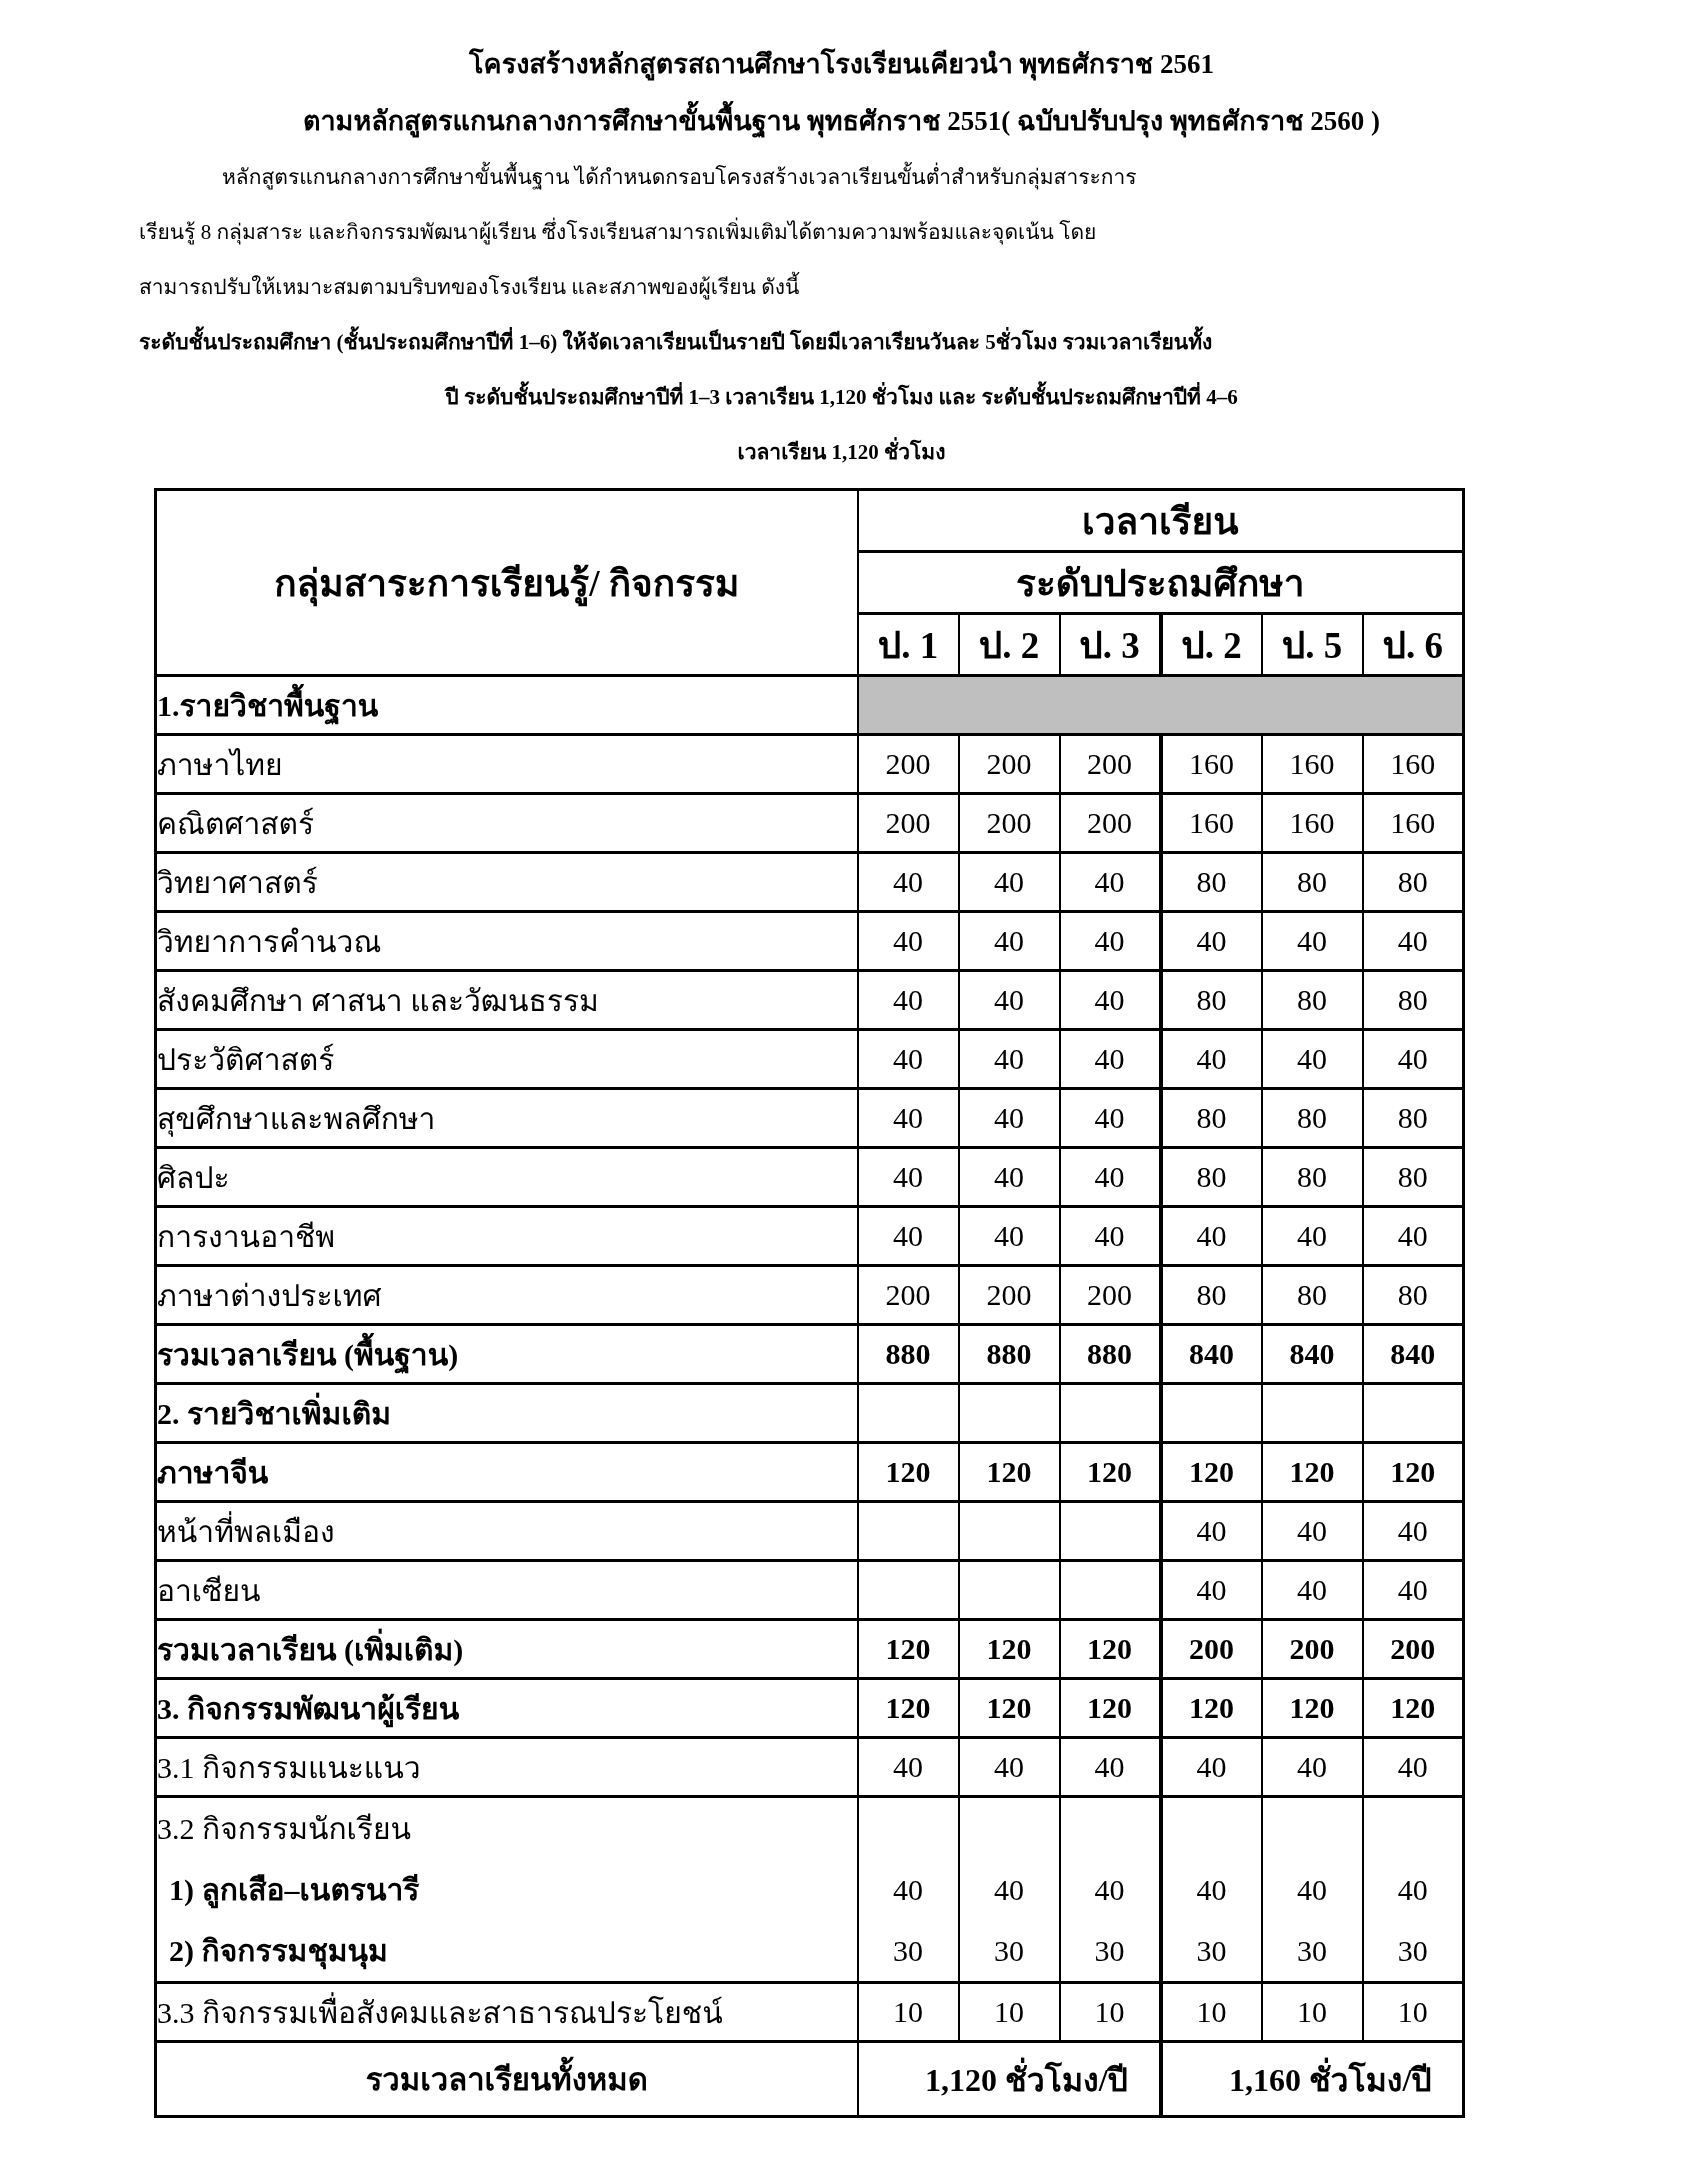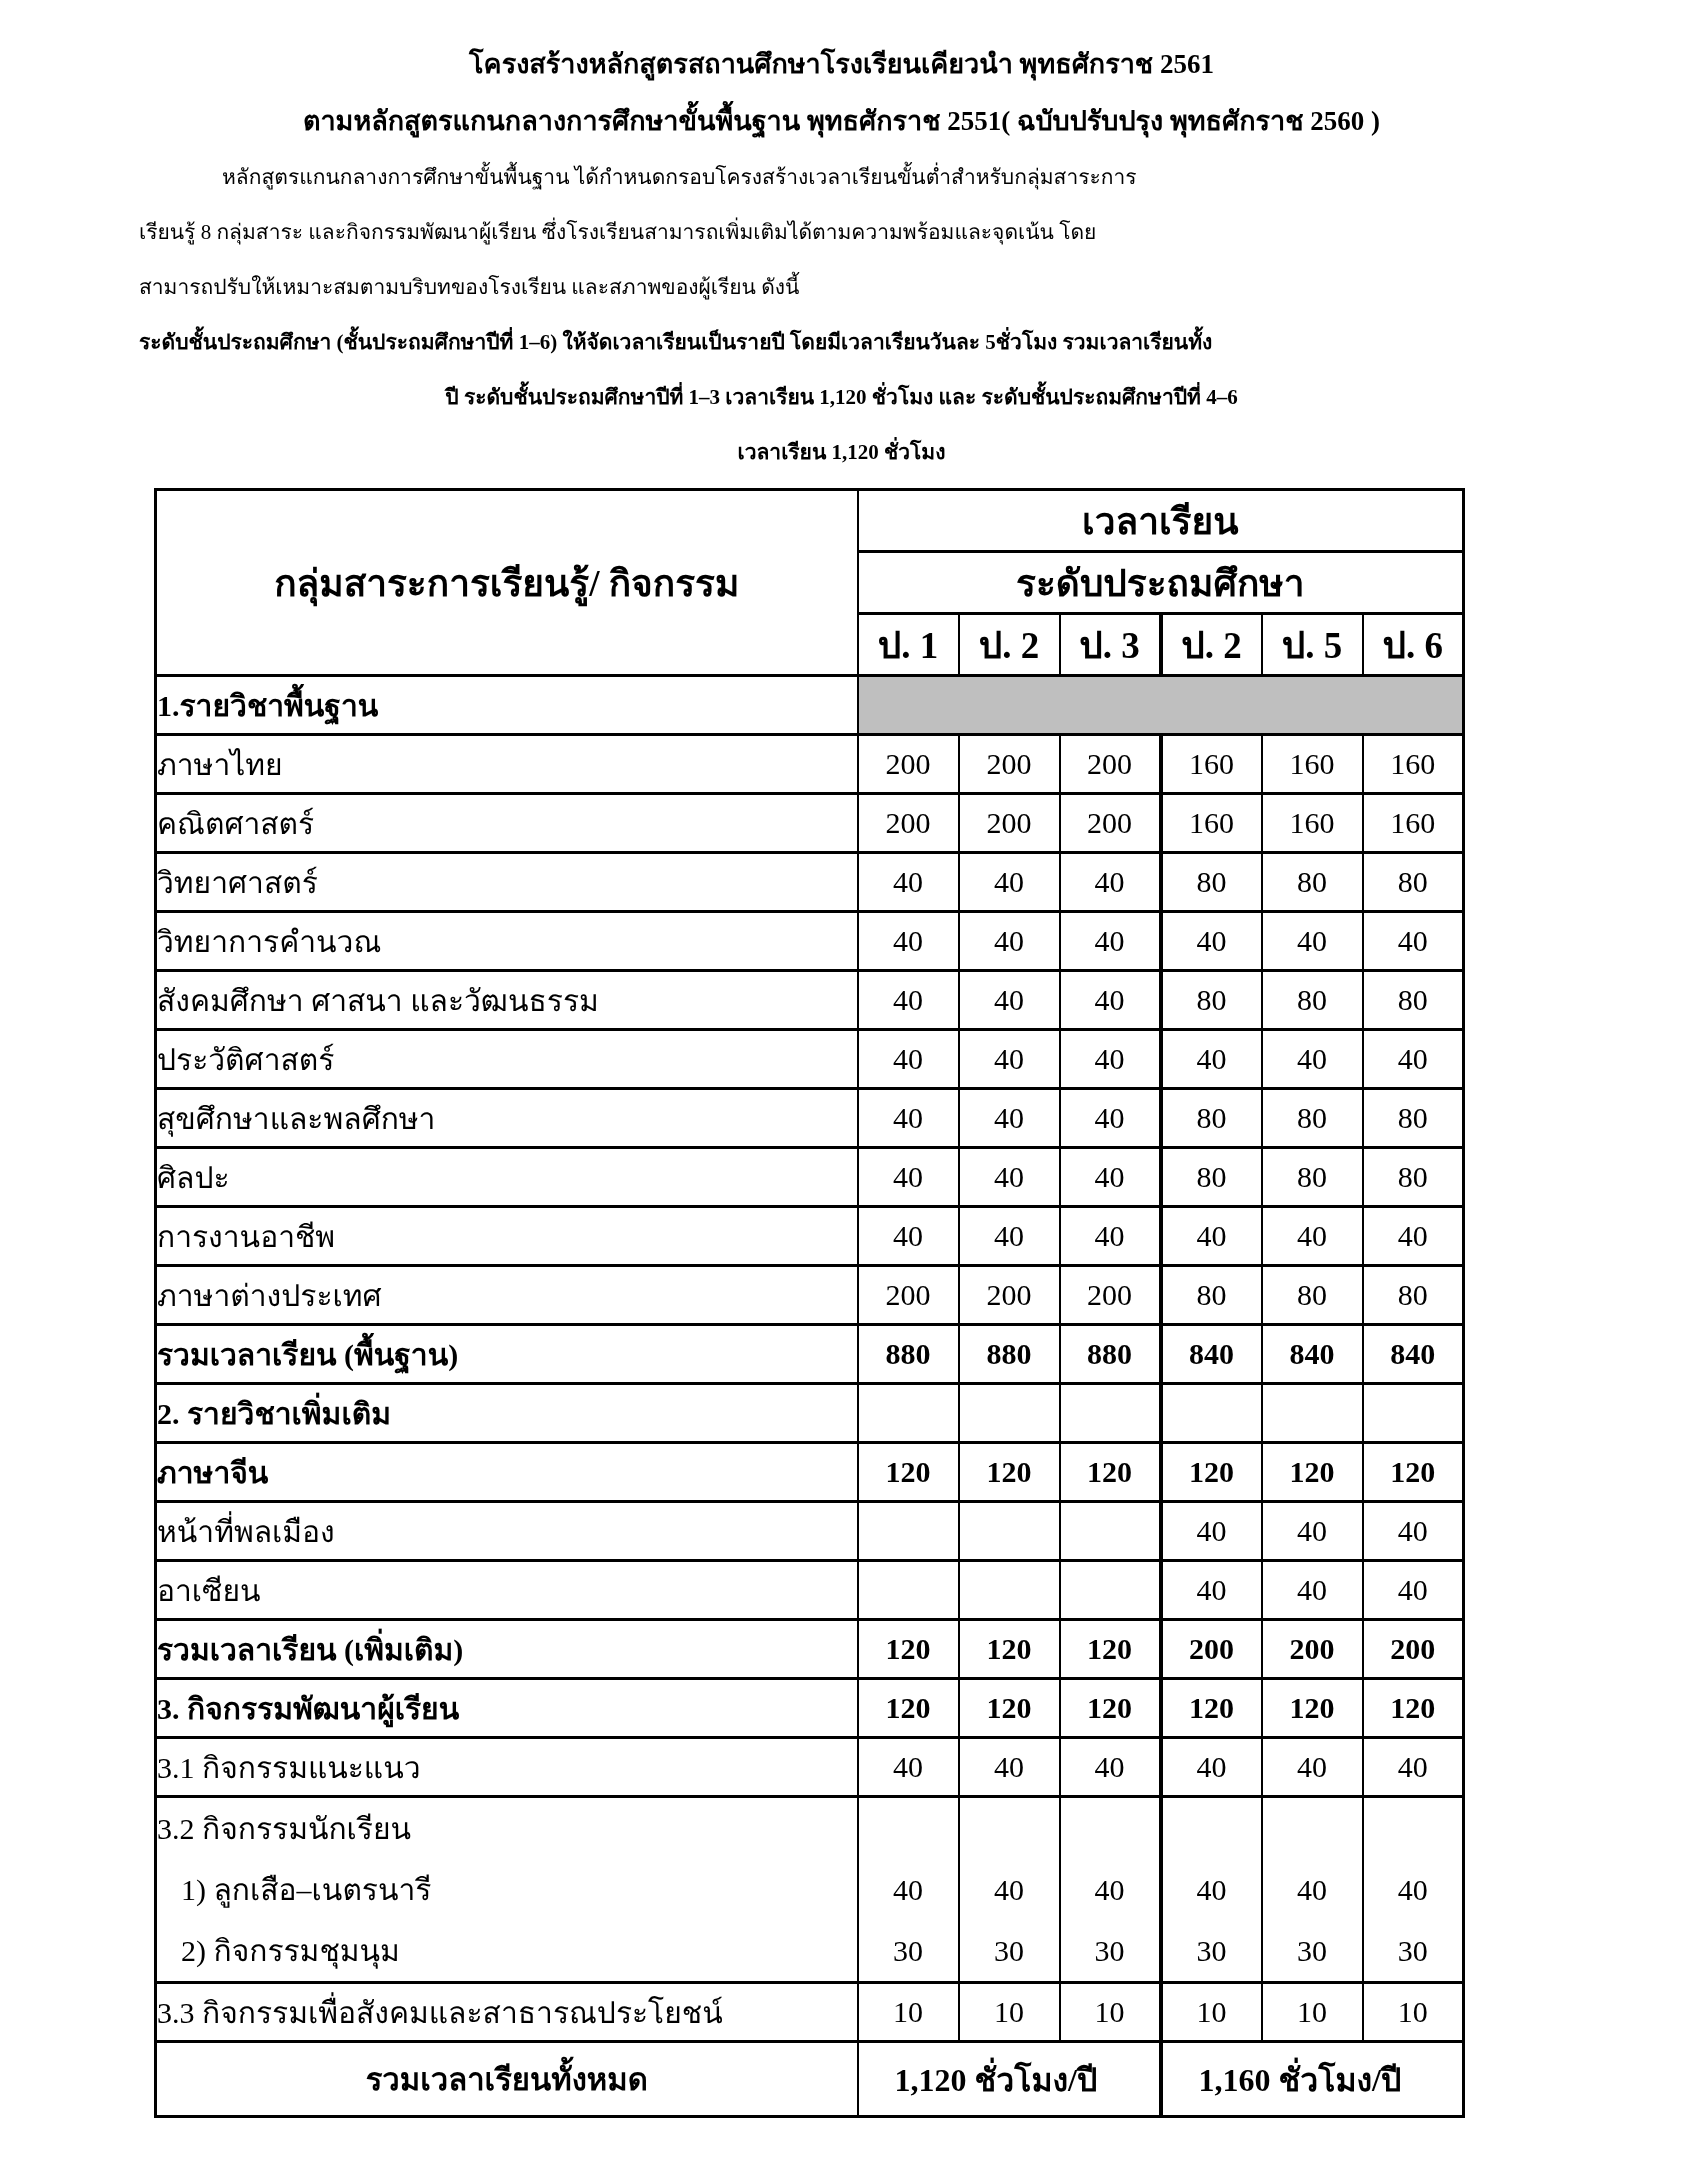--- a/index.html
+++ b/index.html
@@ -45,25 +45,25 @@
   .ind0 { padding-left:8px; }
   .ind1 { padding-left:27px; }
   .ind2 { padding-left:20px; }
   td.val { text-align:center; }
   .tl { border-left-width:4px !important; }
   tr.bold td { font-weight:bold; }
 
   td.grayband { background:#bfbfbf; }
 
   .bline { height:61px; display:flex; align-items:center; }
-  .bline.sub { padding-left:24px; }
+  .bline.sub { padding-left:12px;font-weight:bold; }
   .bval { height:61px; line-height:61px; text-align:center; }
 
   td.flab { text-align:center; font-weight:bold; font-size:31px; }
-  td.fval { text-align:left; font-weight:bold; font-size:32px;padding-left:36px; }
+  td.fval { text-align:center; font-weight:bold; font-size:32px;padding-left:36px; }
 </style>
 </head>
 <body>
 
 <div class="doc">
   <div class="title">โครงสร้างหลักสูตรสถานศึกษาโรงเรียนเคียวนำ พุทธศักราช  2561</div>
   <div class="title">ตามหลักสูตรแกนกลางการศึกษาขั้นพื้นฐาน พุทธศักราช  2551( ฉบับปรับปรุง พุทธศักราช 2560 )</div>
 
   <div class="pline indent1">หลักสูตรแกนกลางการศึกษาขั้นพื้นฐาน ได้กำหนดกรอบโครงสร้างเวลาเรียนขั้นต่ำสำหรับกลุ่มสาระการ</div>
   <div class="pline">เรียนรู้  8  กลุ่มสาระ  และกิจกรรมพัฒนาผู้เรียน ซึ่งโรงเรียนสามารถเพิ่มเติมได้ตามความพร้อมและจุดเน้น  โดย</div>

